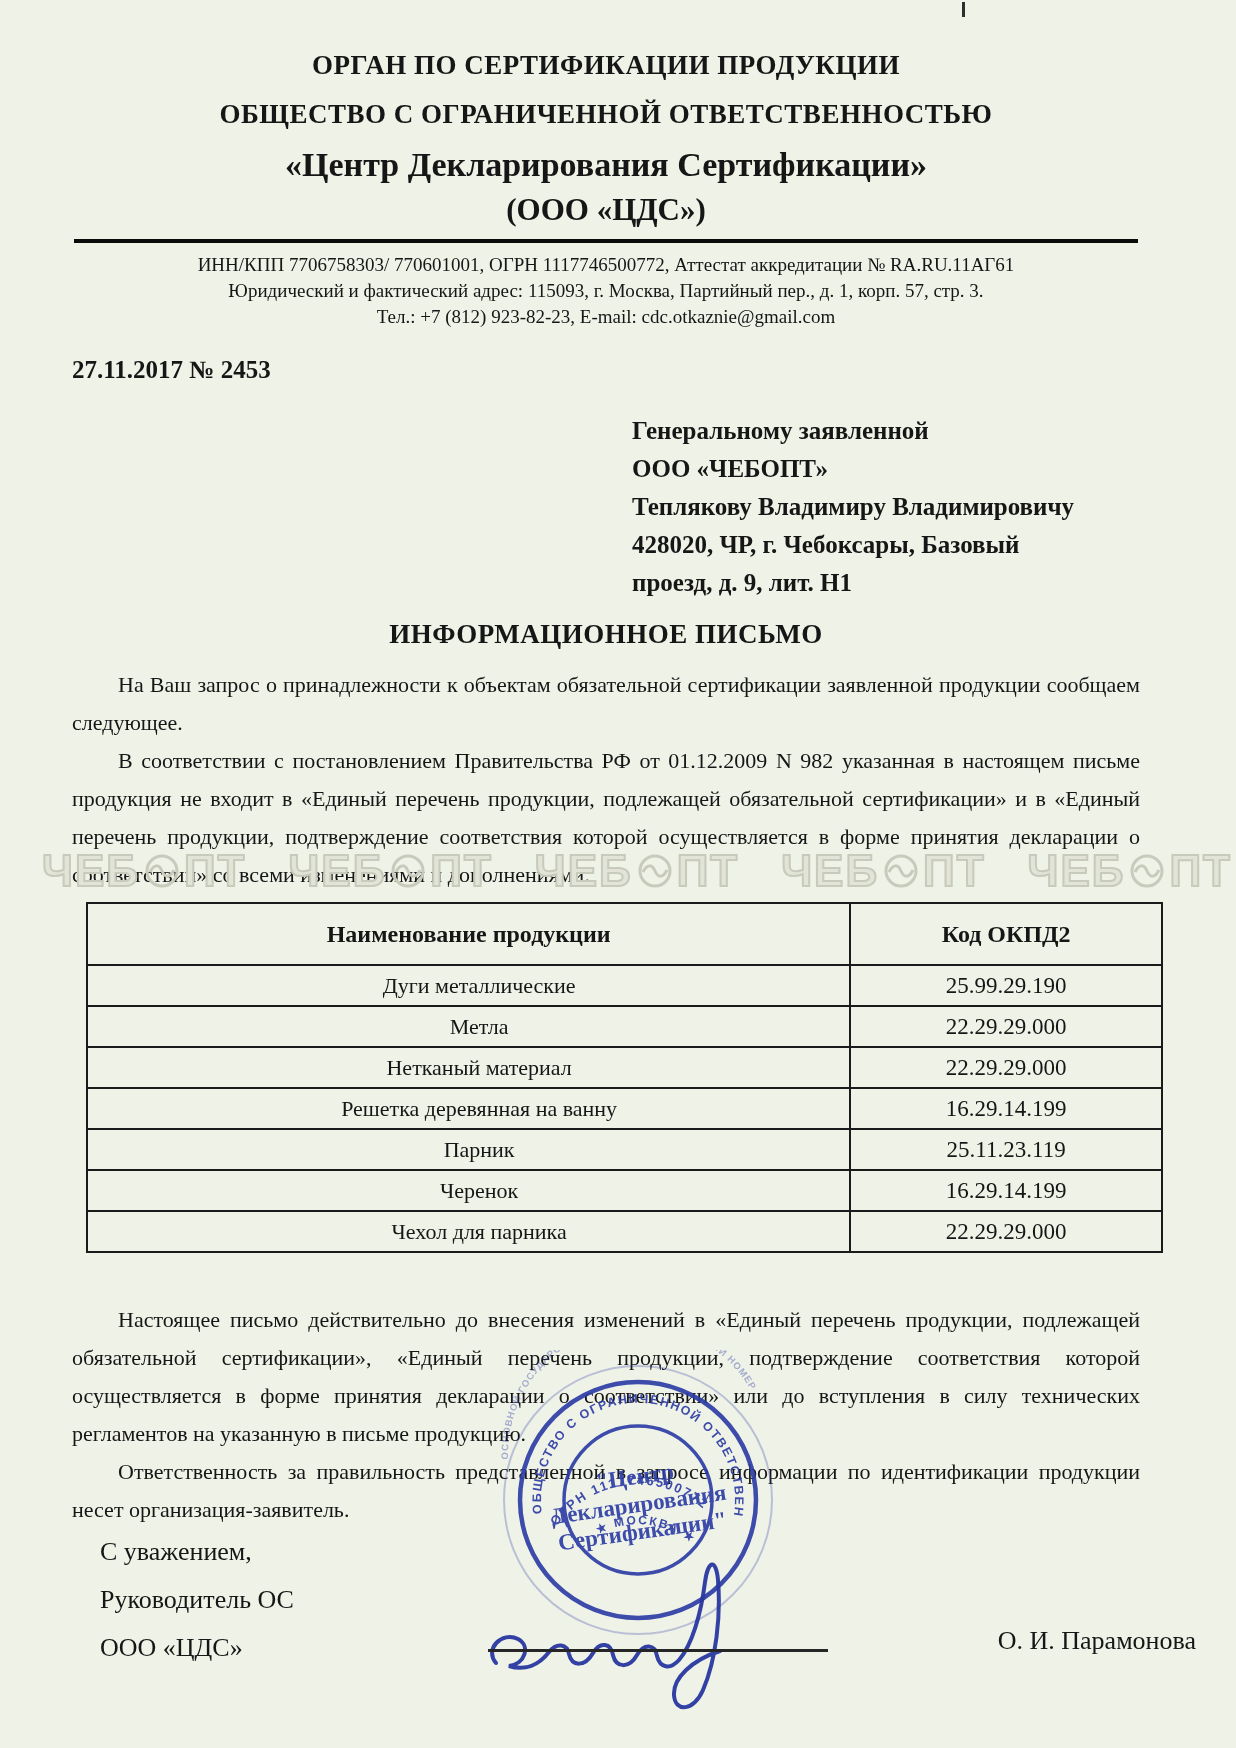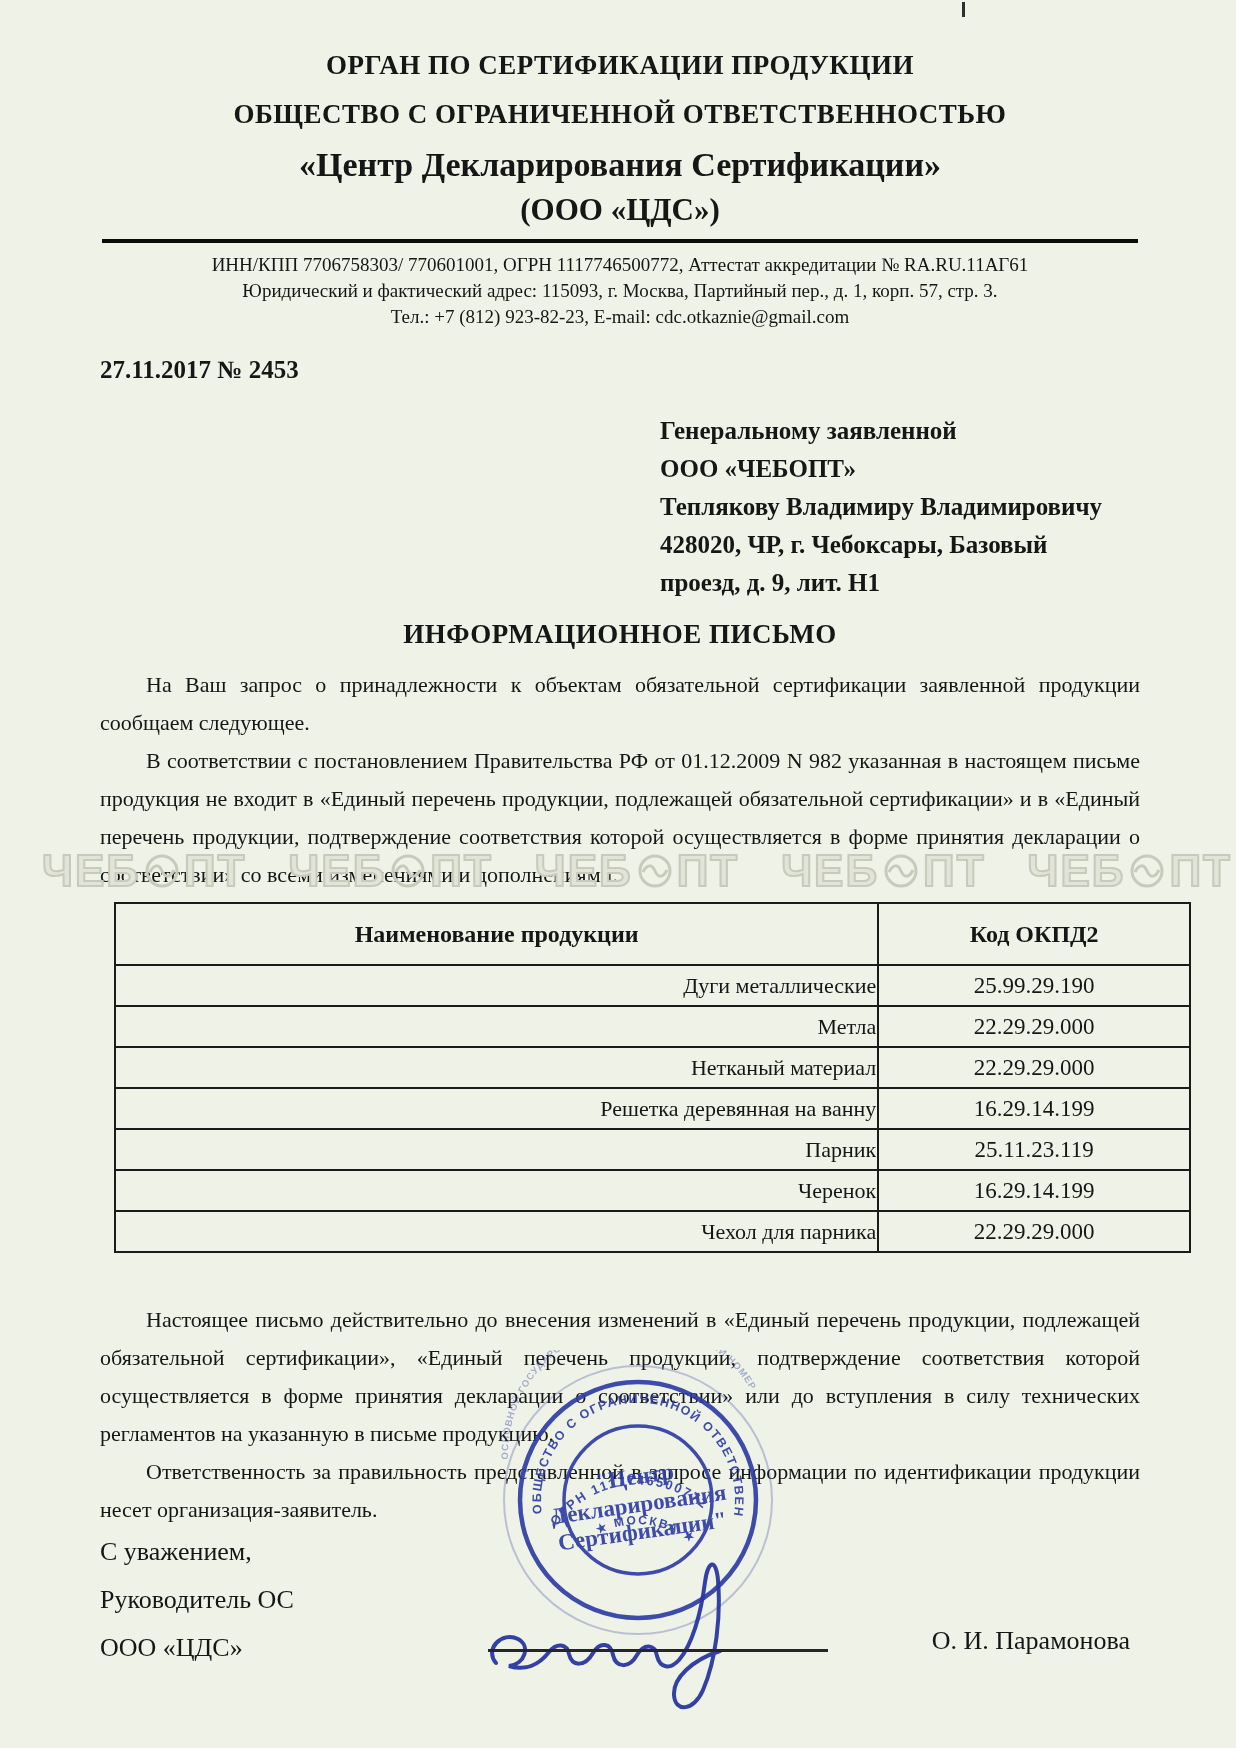--- a/index.html
+++ b/index.html
@@ -1,53 +1,53 @@
 <!DOCTYPE html>
 <html><head>
 <meta charset="utf-8">
 <style>
   html,body{margin:0;padding:0;background:#888;}
   .page{
     position:relative;width:1236px;height:1748px;margin:0 auto;
     background:#eff2e7;overflow:hidden;
     font-family:"Liberation Serif","DejaVu Serif",serif;color:#161616;
   }
-  .content{padding:34px 96px 0 100px;}
+  .content{padding:34px 96px 0 72px;}
   .c{text-align:center;}
   .hdr1{font-size:27px;font-weight:bold;line-height:34px;margin-top:14px;letter-spacing:.5px;}
   .hdr2{font-size:27px;font-weight:bold;line-height:34px;margin-top:15px;letter-spacing:.5px;}
   .hdr3{font-size:34px;font-weight:bold;line-height:42px;margin-top:13px;}
   .hdr4{font-size:31px;font-weight:bold;line-height:38px;margin-top:5px;}
   .rule{height:4px;background:#0b0b0b;margin:10px 2px 9px 2px;}
   .info{font-size:19px;line-height:26px;}
   .ref{font-size:25px;font-weight:bold;margin-top:26px;}
   .recipient{margin:28px 0 0 560px;font-size:25px;font-weight:bold;line-height:38px;}
   .title{font-size:27px;font-weight:bold;margin-top:17px;letter-spacing:.5px;text-align:center;}
   .para{font-size:22px;line-height:38px;text-align:justify;text-indent:46px;margin:0;}
   .para.first{margin-top:16px;}
   .doc-table{border-collapse:collapse;margin:8px 0 0 14px;width:1077px;
     border:2px solid #be185d;}
   .doc-table th,.doc-table td{border:2px solid #1b1b1b;}
   .doc-table th{height:58px;font-size:24px;font-weight:bold;text-align:center;}
   .doc-table td{height:37px;font-size:22px;}
-  .doc-table td.name{padding-left:22px;text-align:right;}
+  .doc-table td.name{padding-left:22px;text-align:center;}
   .doc-table td.code{text-align:center;font-size:23px;}
   .col-name{width:71%;}
   .after-table{margin-top:48px;}
   
   .wm-row{position:absolute;left:42px;top:846px;width:1190px;display:flex;
     justify-content:space-between;pointer-events:none;}
   .wm{display:flex;align-items:center;gap:1px;
     font-family:"Liberation Sans","DejaVu Sans",sans-serif;font-weight:bold;
     font-size:44px;letter-spacing:2px;color:#e2e4d8;
     -webkit-text-stroke:2px #c8cabb;}
   .wm svg{margin:0 1px;}
   
   .signoff{position:absolute;left:100px;top:1528px;font-size:26px;line-height:48px;}
-  .signer{position:absolute;left:874px;top:1626px;width:256px;text-align:right;font-size:26px;}
+  .signer{position:absolute;left:940px;top:1626px;width:256px;text-align:right;font-size:26px;}
   .sig-line{position:absolute;left:488px;top:1649px;width:340px;border-top:3px solid #262626;}
   .stamp{position:absolute;left:488px;top:1350px;width:300px;height:300px;opacity:.92;}
   .signature{position:absolute;left:450px;top:1545px;width:440px;height:195px;}
   .artifact{position:absolute;background:#2e2e2e;}
 </style>
 </head>
 <body>
 
 <div class="page">
 

